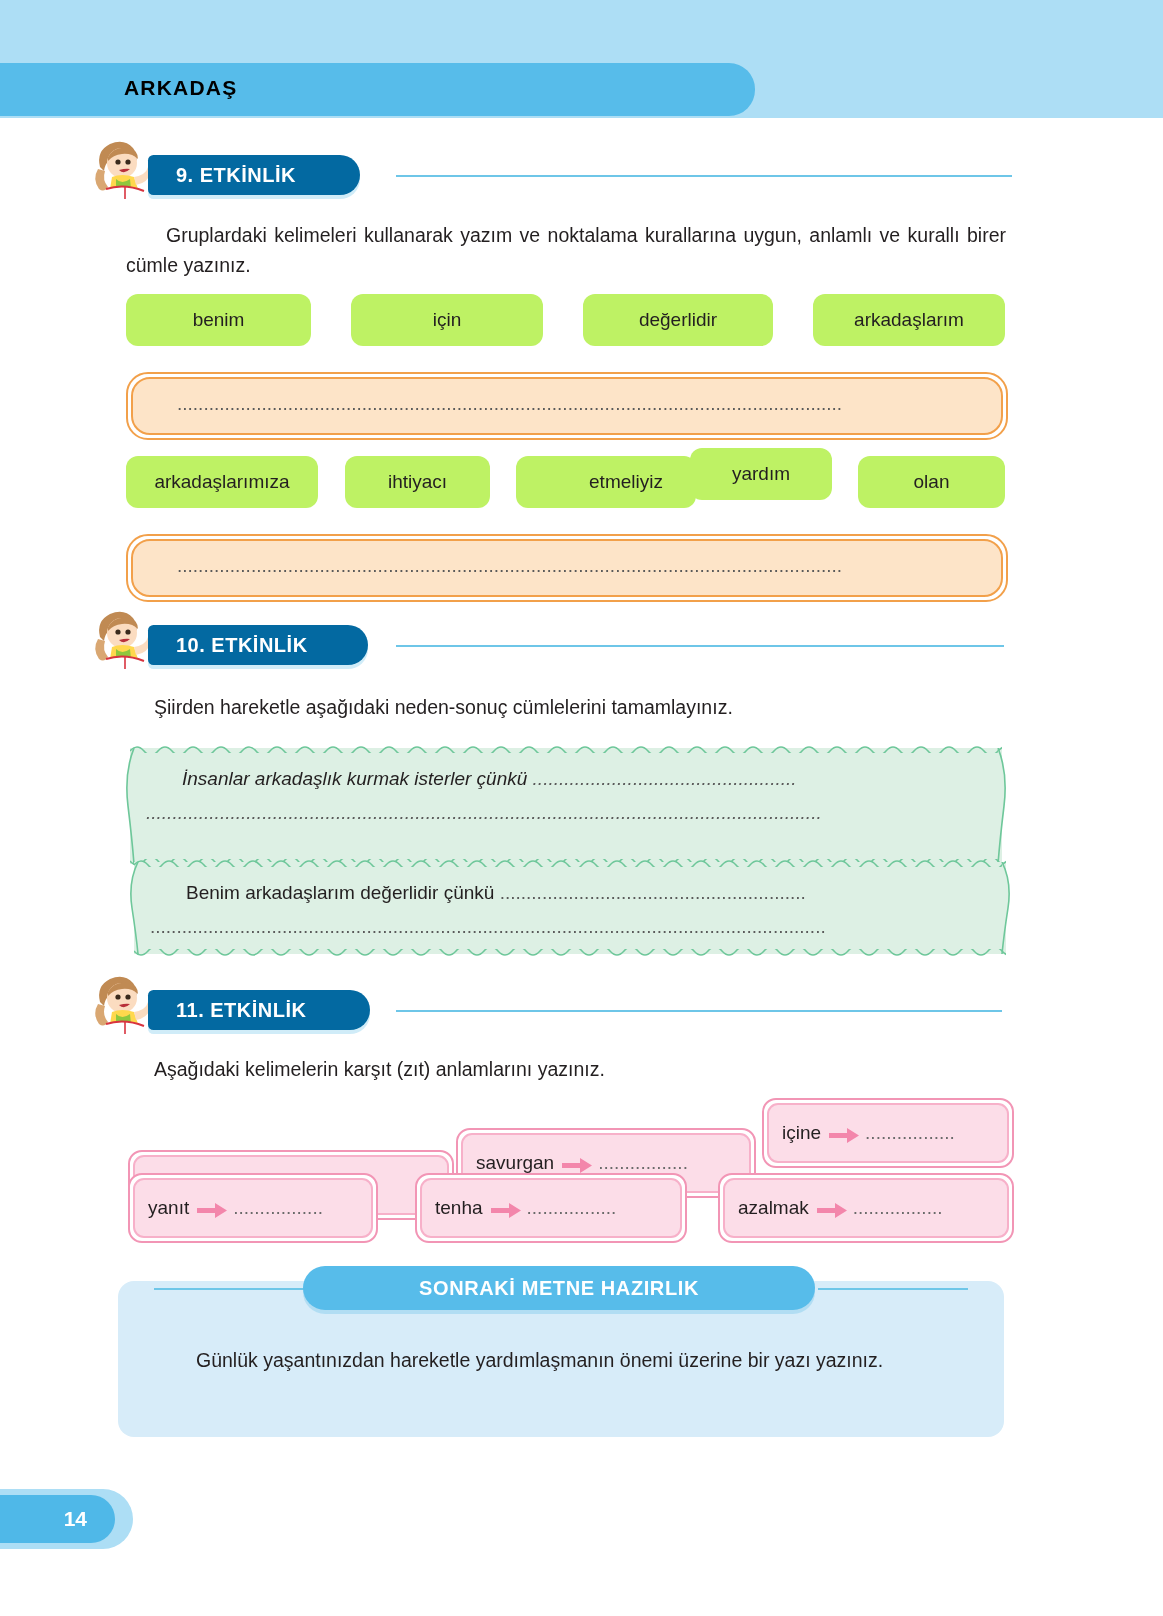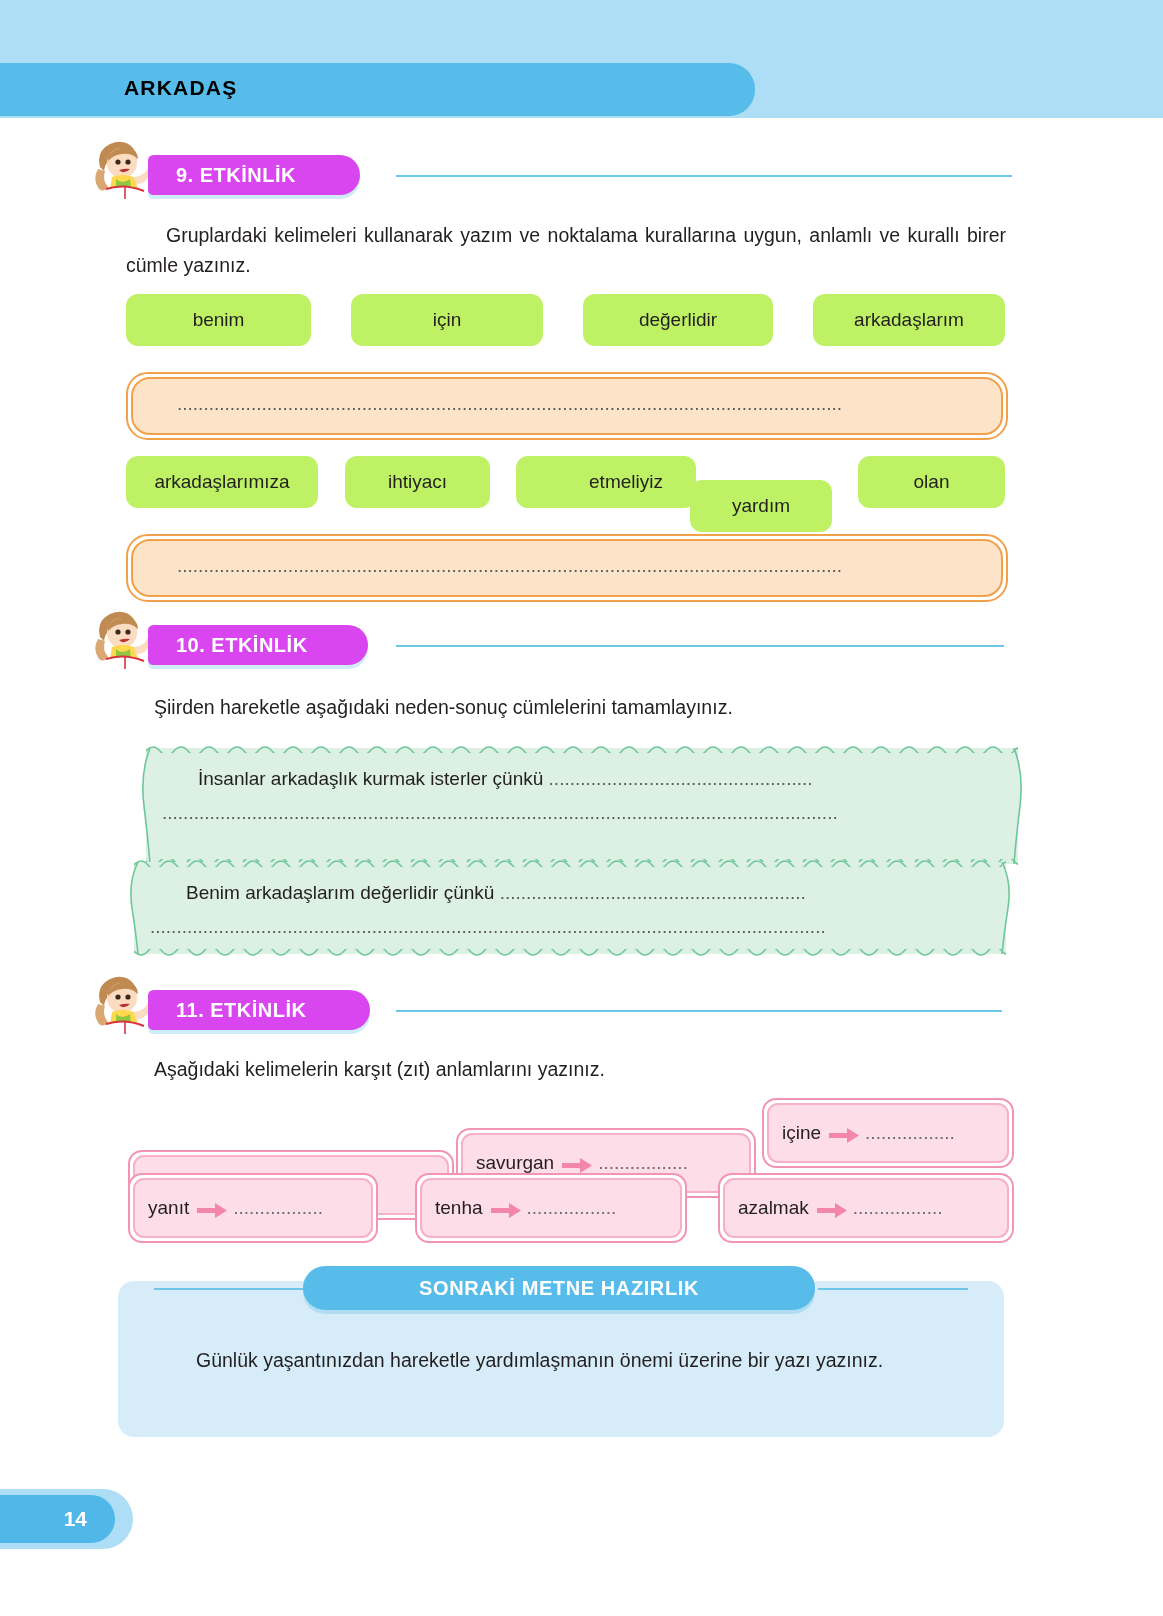--- a/index.html
+++ b/index.html
@@ -30,21 +30,21 @@
 
   
   .act{ position:absolute; left:86px; }
   .act-mascot{
     position:absolute; left:0px; top:-22px;
     width:74px; height:74px;
   }
   .act-pill{
     position:absolute; left:62px; top:0;
     height:40px; min-width:200px;
-    background:#d946ef;
+    background:#0369a1;
     border-radius:6px 22px 22px 6px;
     box-shadow:0 4px 0 rgba(120,200,235,.35);
     text-decoration:underline;
   }
   .act-pill span{
     position:absolute; left:28px; top:9px;
     color:#ffffff; font-size:20px; font-weight:bold;
     letter-spacing:.5px; white-space:nowrap;
   }
   .act-rule{
@@ -245,21 +245,21 @@
 
 <div class="chip" style="left:126px; top:456px; width:192px;">
     <span>arkadaşlarımıza</span>
   </div>
 <div class="chip" style="left:345px; top:456px; width:145px;">
     <span>ihtiyacı</span>
   </div>
 <div class="chip" style="left:516px; top:456px; width:140px;padding-left:40px;">
     <span>etmeliyiz</span>
   </div>
-<div class="chip" style="left:690px; top:480px; width:142px;">
+<div class="chip" style="left:690px; top:448px; width:142px;">
     <span>yardım</span>
   </div>
 <div class="chip" style="left:858px; top:456px; width:147px;">
     <span>olan</span>
   </div>
 
 <div class="obox" style="left:126px; top:534px; width:872px; height:58px;">
   <div class="obox-in">
     <div class="dots" style="left:44px; top:14px; width:790px;">..............................................................................................................................</div>
   </div>
@@ -285,21 +285,21 @@
   <div class="act-pill" style="width:220px;">
     <span>10. ETKİNLİK</span>
   </div>
   <div class="act-rule" style="width:608px;"></div>
 </div>
 
 <div class="para" style="left:126px; top:692px; width:880px; text-align:left;">
   <span class="ind" style="width:28px;"></span><span>Şiirden hareketle aşağıdaki neden-sonuç cümlelerini tamamlayınız.</span>
 </div>
 
-<div class="gbox" style="left:146px; top:748px; width:872px; height:116px;">
+<div class="gbox" style="left:130px; top:748px; width:872px; height:116px;font-style:italic;">
   <svg class="wave-top" viewBox="0 0 872 10" preserveAspectRatio="none">
     <path d="M0 8 Q7 0 14 8 T28 8 T42 8 T56 8 T70 8 T84 8 T98 8 T112 8 T126 8 T140 8 T154 8 T168 8 T182 8 T196 8 T210 8 T224 8 T238 8 T252 8 T266 8 T280 8 T294 8 T308 8 T322 8 T336 8 T350 8 T364 8 T378 8 T392 8 T406 8 T420 8 T434 8 T448 8 T462 8 T476 8 T490 8 T504 8 T518 8 T532 8 T546 8 T560 8 T574 8 T588 8 T602 8 T616 8 T630 8 T644 8 T658 8 T672 8 T686 8 T700 8 T714 8 T728 8 T742 8 T756 8 T770 8 T784 8 T798 8 T812 8 T826 8 T840 8 T854 8 T868 8 T882 8" fill="#ddf0e4" stroke="#6ec79a" stroke-width="1.6"></path>
   </svg>
   <svg class="wave-bot" viewBox="0 0 872 10" preserveAspectRatio="none">
     <path d="M0 2 Q7 10 14 2 T28 2 T42 2 T56 2 T70 2 T84 2 T98 2 T112 2 T126 2 T140 2 T154 2 T168 2 T182 2 T196 2 T210 2 T224 2 T238 2 T252 2 T266 2 T280 2 T294 2 T308 2 T322 2 T336 2 T350 2 T364 2 T378 2 T392 2 T406 2 T420 2 T434 2 T448 2 T462 2 T476 2 T490 2 T504 2 T518 2 T532 2 T546 2 T560 2 T574 2 T588 2 T602 2 T616 2 T630 2 T644 2 T658 2 T672 2 T686 2 T700 2 T714 2 T728 2 T742 2 T756 2 T770 2 T784 2 T798 2 T812 2 T826 2 T840 2 T854 2 T868 2 T882 2" fill="#ddf0e4" stroke="#6ec79a" stroke-width="1.6"></path>
   </svg>
   <svg class="side side-l" viewBox="0 0 12 92" preserveAspectRatio="none">
     <path d="M10 0 Q0 20 4 46 Q8 72 10 92" fill="#ddf0e4" stroke="#6ec79a" stroke-width="1.6"></path>
   </svg>
   <svg class="side side-r" viewBox="0 0 12 92" preserveAspectRatio="none">

